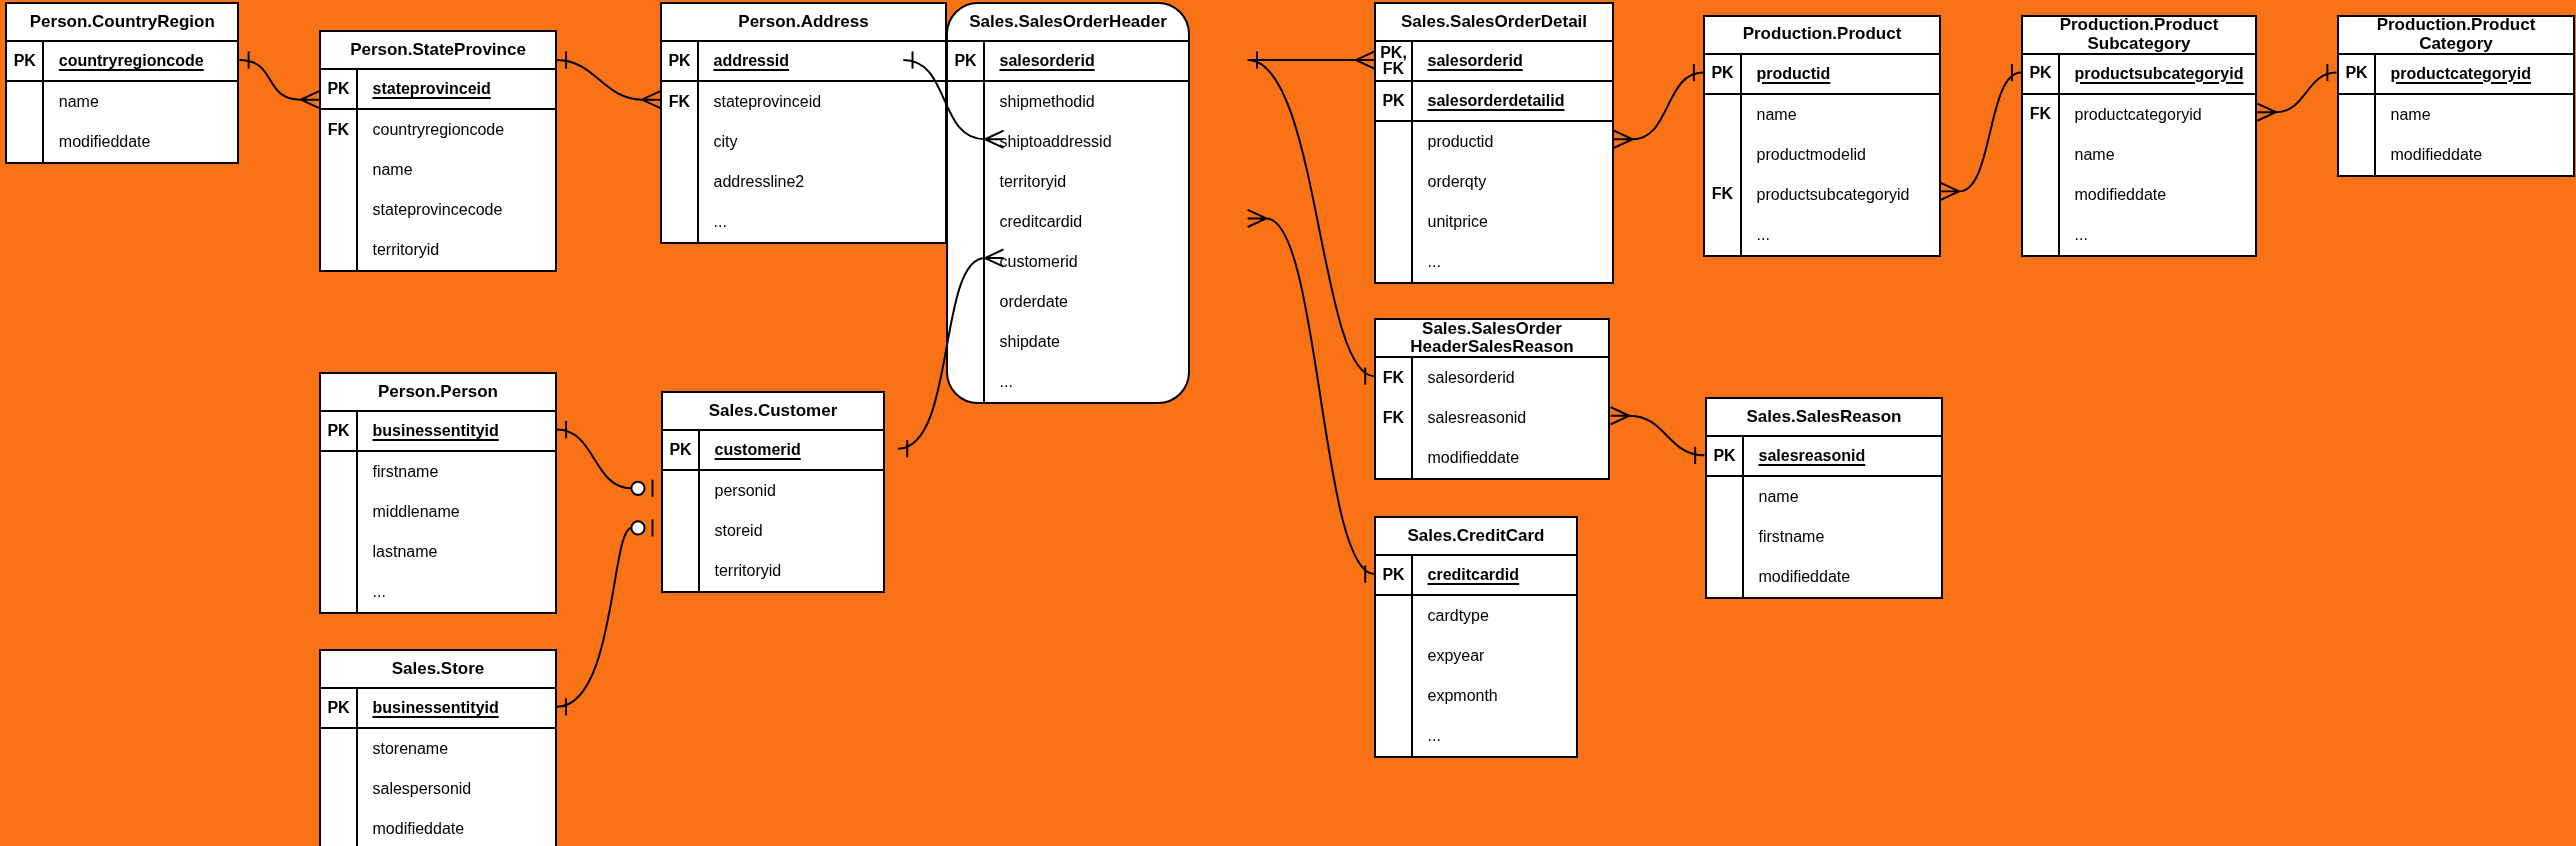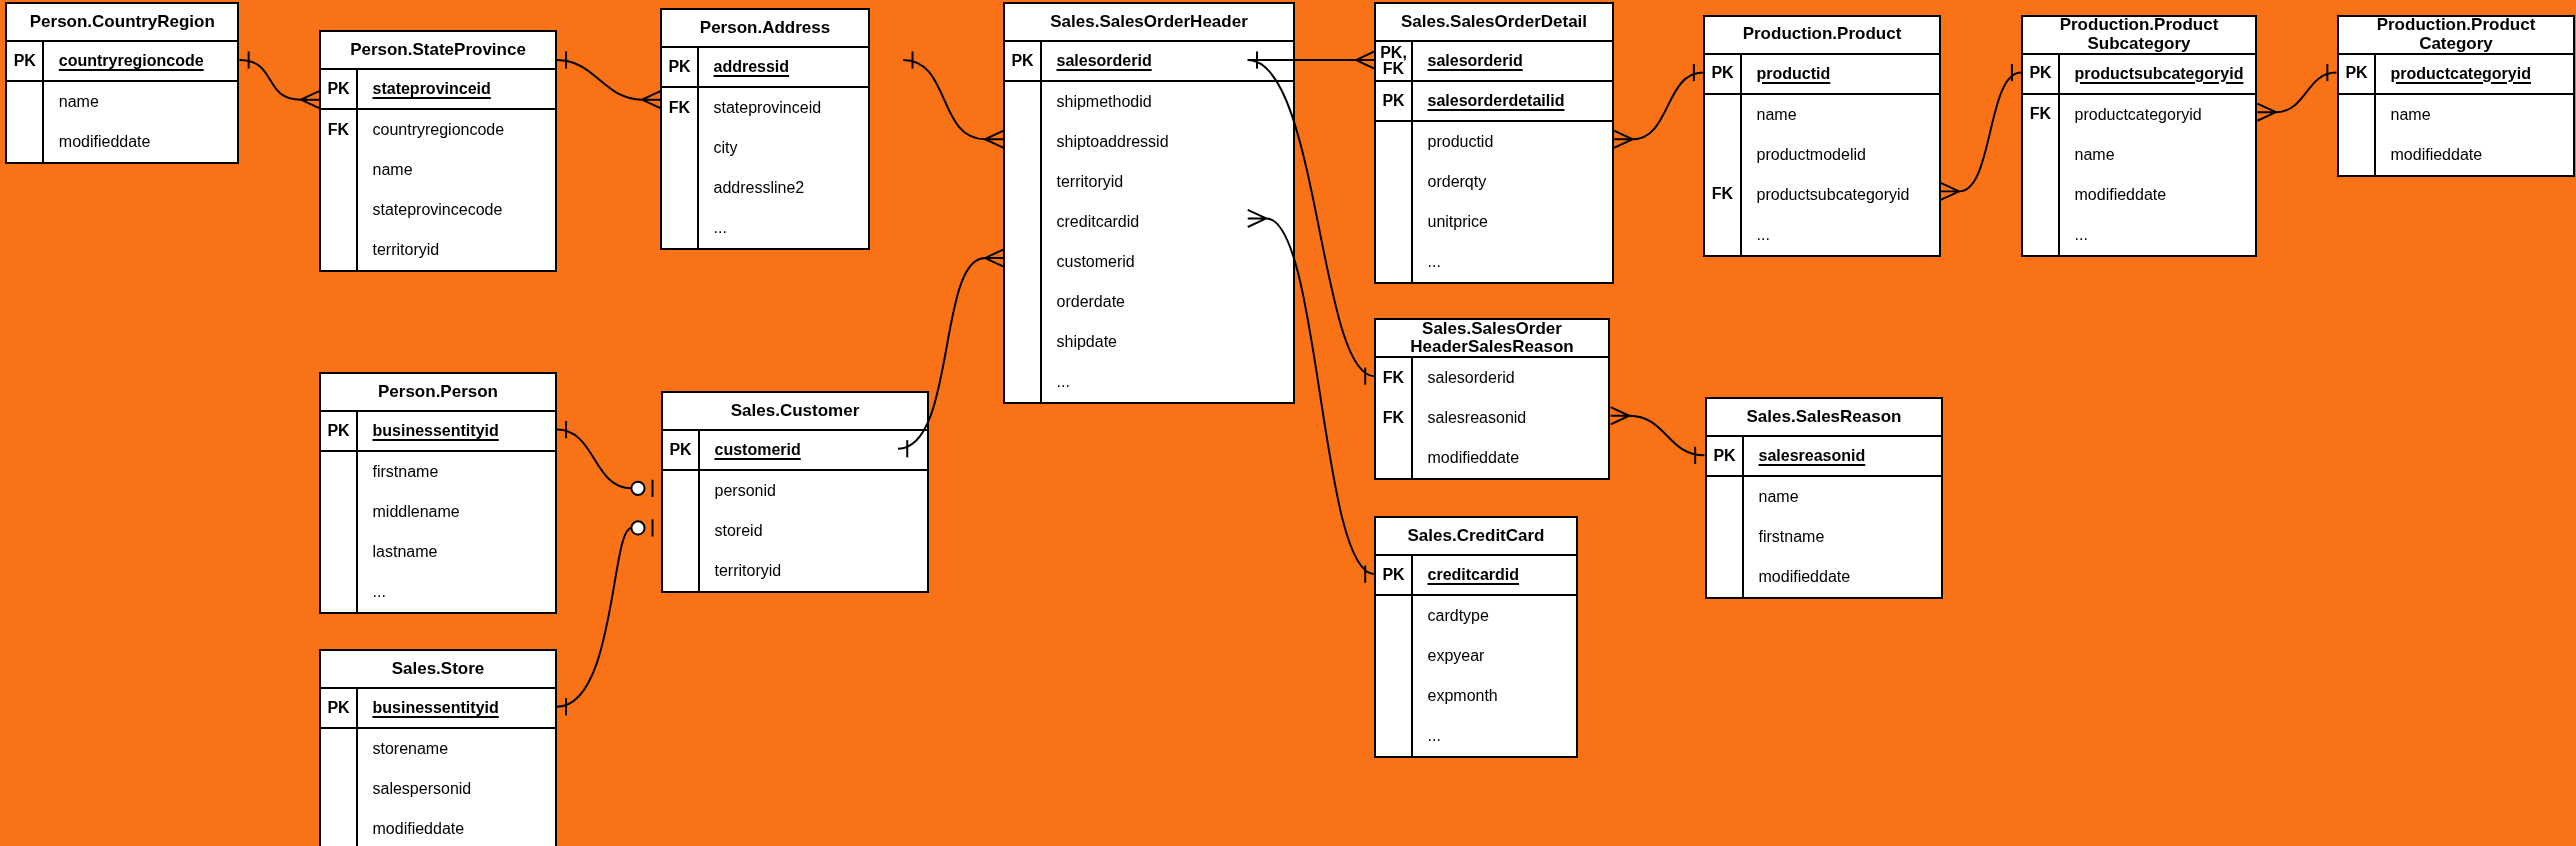--- a/index.html
+++ b/index.html
@@ -56,21 +56,21 @@
     <div class="row">
       <div class="key"></div>
       <div class="field">stateprovincecode</div>
     </div>
     <div class="row">
       <div class="key"></div>
       <div class="field">territoryid</div>
     </div>
   </div>
 
-  <div class="tbl" style="left:660px;top:8px;width:210px;">
+  <div class="tbl" style="left:660px;top:2px;width:287px;">
     <div class="tbl-title">Person.Address</div>
     <div class="row sep">
       <div class="key">PK</div>
       <div class="field pk">addressid</div>
     </div>
     <div class="row">
       <div class="key">FK</div>
       <div class="field">stateprovinceid</div>
     </div>
     <div class="row">
@@ -80,21 +80,21 @@
     <div class="row">
       <div class="key"></div>
       <div class="field">addressline2</div>
     </div>
     <div class="row">
       <div class="key"></div>
       <div class="field">...</div>
     </div>
   </div>
 
-  <div class="tbl" style="left:1003px;top:2px;width:292px;">
+  <div class="tbl" style="left:946px;top:2px;width:244px;border-radius:32px;">
     <div class="tbl-title">Sales.SalesOrderHeader</div>
     <div class="row sep">
       <div class="key">PK</div>
       <div class="field pk">salesorderid</div>
     </div>
     <div class="row">
       <div class="key"></div>
       <div class="field">shipmethodid</div>
     </div>
     <div class="row">
@@ -239,21 +239,21 @@
     <div class="row">
       <div class="key"></div>
       <div class="field">lastname</div>
     </div>
     <div class="row">
       <div class="key"></div>
       <div class="field">...</div>
     </div>
   </div>
 
-  <div class="tbl" style="left:661px;top:391px;width:268px;">
+  <div class="tbl" style="left:661px;top:391px;width:224px;">
     <div class="tbl-title">Sales.Customer</div>
     <div class="row sep">
       <div class="key">PK</div>
       <div class="field pk">customerid</div>
     </div>
     <div class="row">
       <div class="key"></div>
       <div class="field">personid</div>
     </div>
     <div class="row">

